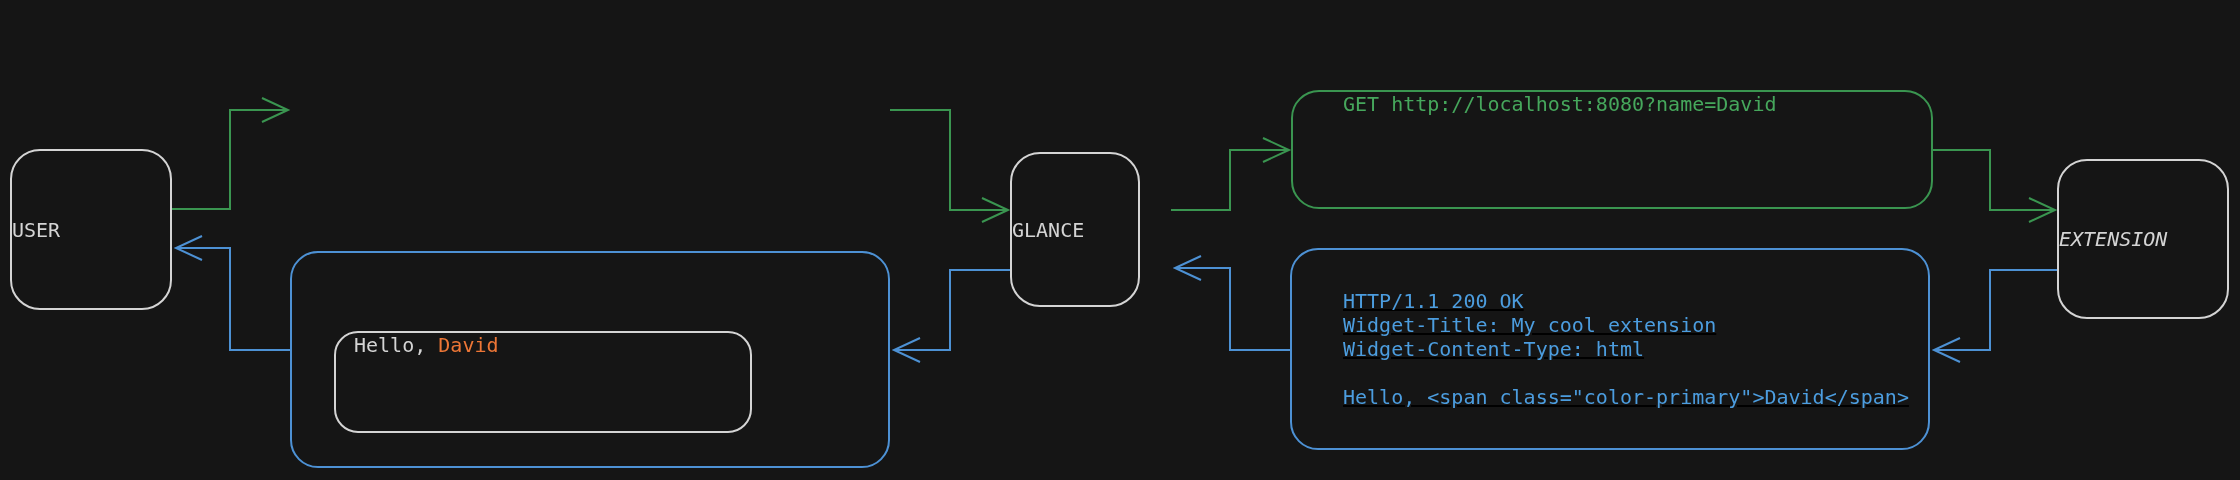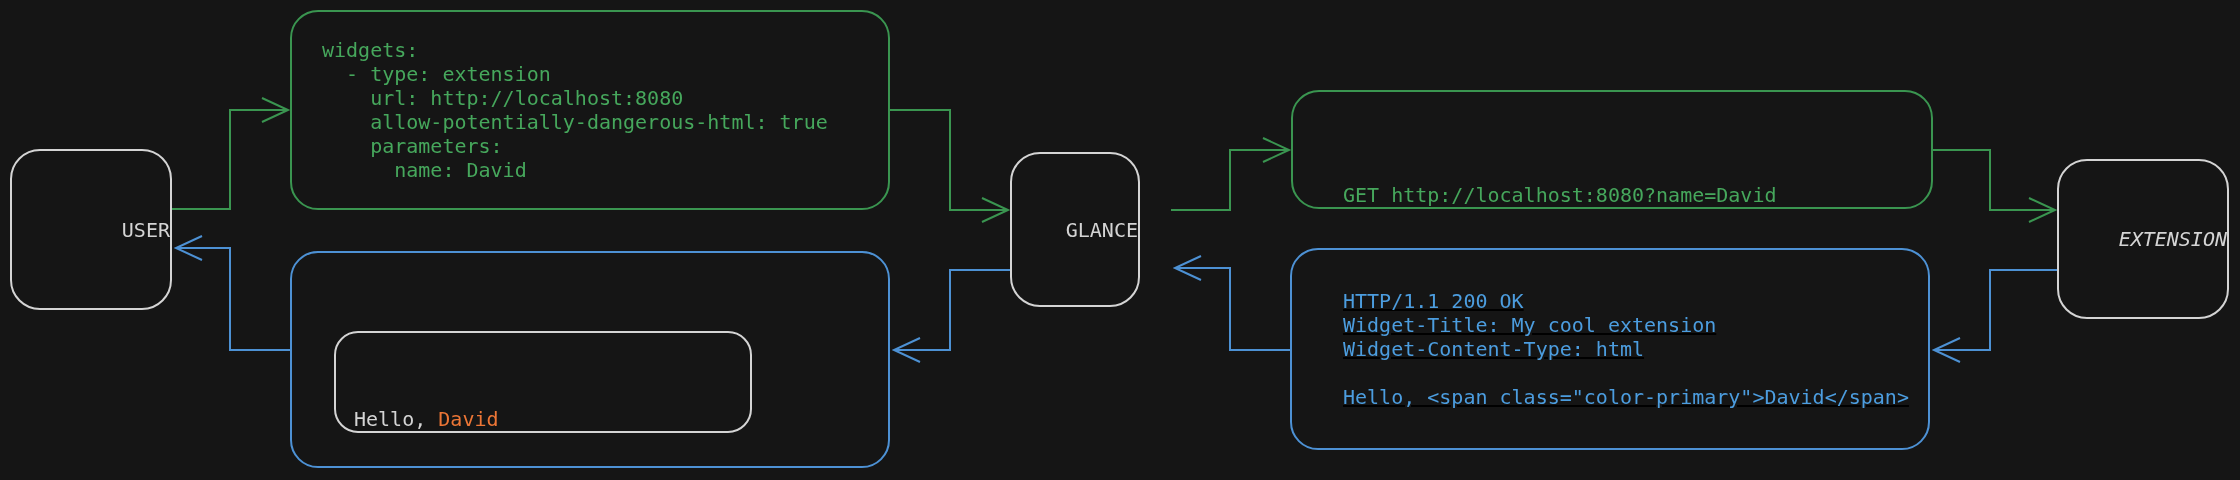--- a/index.html
+++ b/index.html
@@ -22,21 +22,21 @@
     font-family: "DejaVu Sans Mono", "Liberation Mono", monospace;
     overflow: hidden;
   }
   
   .node {
     position: absolute;
     border: 2px solid var(--node);
     border-radius: 30px;
     display: flex;
     align-items: center;
-    justify-content: flex-end;
+    justify-content: flex-start;
     color: var(--text);
     font-size: 20px;
     background: var(--bg);
   }
   #user-node      { left: 10px;   top: 149px; width: 162px; height: 161px; }
   #glance-node    { left: 1010px; top: 152px; width: 130px; height: 155px; }
   #extension-node { left: 2057px; top: 159px; width: 172px; height: 160px; font-style: italic; }
 
   
   .codebox {
@@ -50,21 +50,21 @@
   .codebox pre {
     margin: 0;
     font-family: inherit;
     font-size: 20px;
     line-height: 24px;
     white-space: pre;
   }
   #config-box   { left: 290px;  top: 10px;  width: 600px; height: 200px; display: flex; align-items: center; }
   #config-box pre { padding-left: 30px; color: var(--green-text); }
 
-  #request-box  { left: 1291px; top: 90px;  width: 642px; height: 119px; display: flex; align-items: flex-end; }
+  #request-box  { left: 1291px; top: 90px;  width: 642px; height: 119px; display: flex; align-items: flex-start; }
   #request-box pre { padding-left: 50px; color: var(--green-text); }
 
   #response-box { left: 1290px; top: 248px; width: 640px; height: 202px; display: flex; align-items: center; text-decoration: underline; }
   #response-box pre { padding-left: 51px; color: var(--blue-text); }
 
   
   #widget-box   { left: 290px;  top: 251px; width: 600px; height: 217px; }
   #widget-title {
     position: absolute;
     left: 60px; top: 43px;
@@ -73,21 +73,21 @@
     color: var(--text);
     white-space: pre;
   }
   #greeting-card {
     position: absolute;
     left: 42px; top: 78px;
     width: 418px; height: 102px;
     border: 2px solid var(--node);
     border-radius: 24px;
     display: flex;
-    align-items: flex-end;
+    align-items: flex-start;
     background: var(--bg);
   }
   #greeting-card .line {
     padding-left: 18px;
     font-size: 20px;
     line-height: 24px;
     color: var(--text);
     white-space: pre;
   }
   .name-accent { color: var(--orange); }
@@ -119,28 +119,20 @@
   <div class="node" id="user-node">
     <span>USER</span>
   </div>
   <div class="node" id="glance-node">
     <span>GLANCE</span>
   </div>
   <div class="node" id="extension-node">
     <span>EXTENSION</span>
   </div>
 
-  <div class="codebox green" id="config-box">
-    <pre>widgets:
-  - type: extension
-    url: http://localhost:8080
-    allow-potentially-dangerous-html: true
-    parameters:
-      name: David</pre>
-  </div>
 
   <div class="codebox green" id="request-box">
     <pre>GET http://localhost:8080?name=David</pre>
   </div>
 
   <div class="codebox blue" id="response-box">
     <pre>HTTP/1.1 200 OK
 Widget-Title: My cool extension
 Widget-Content-Type: html
 

